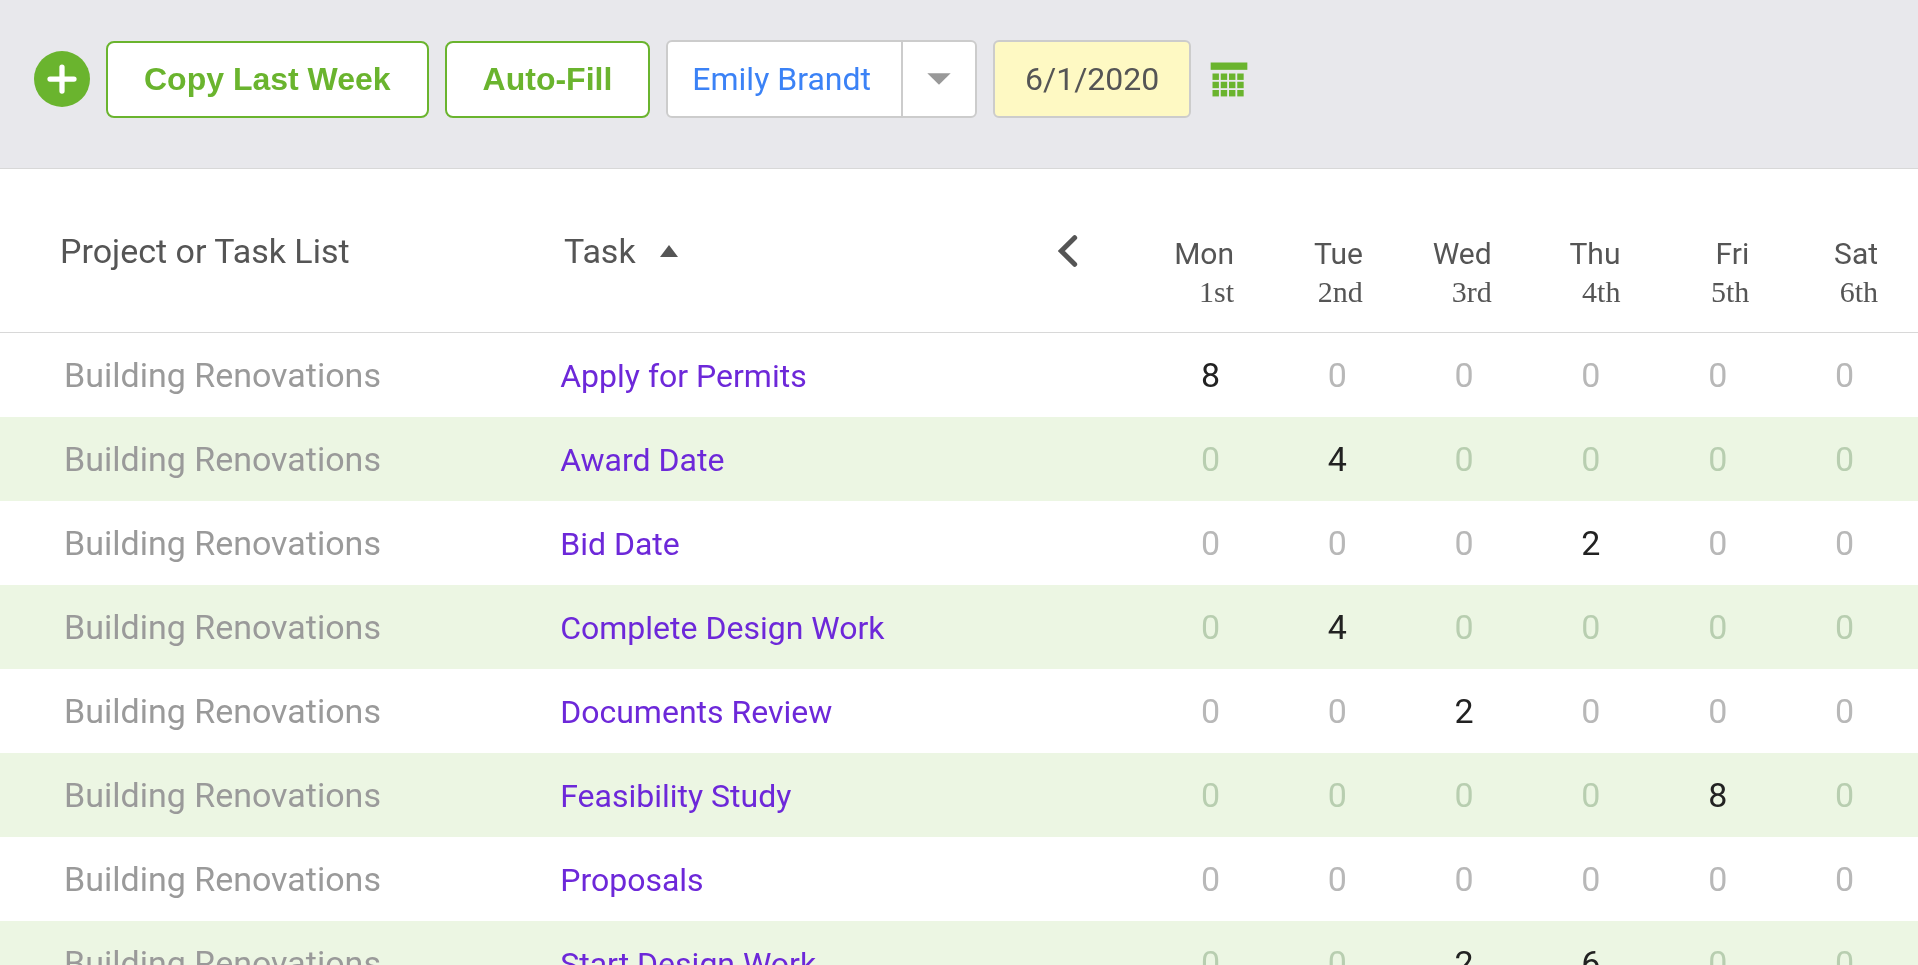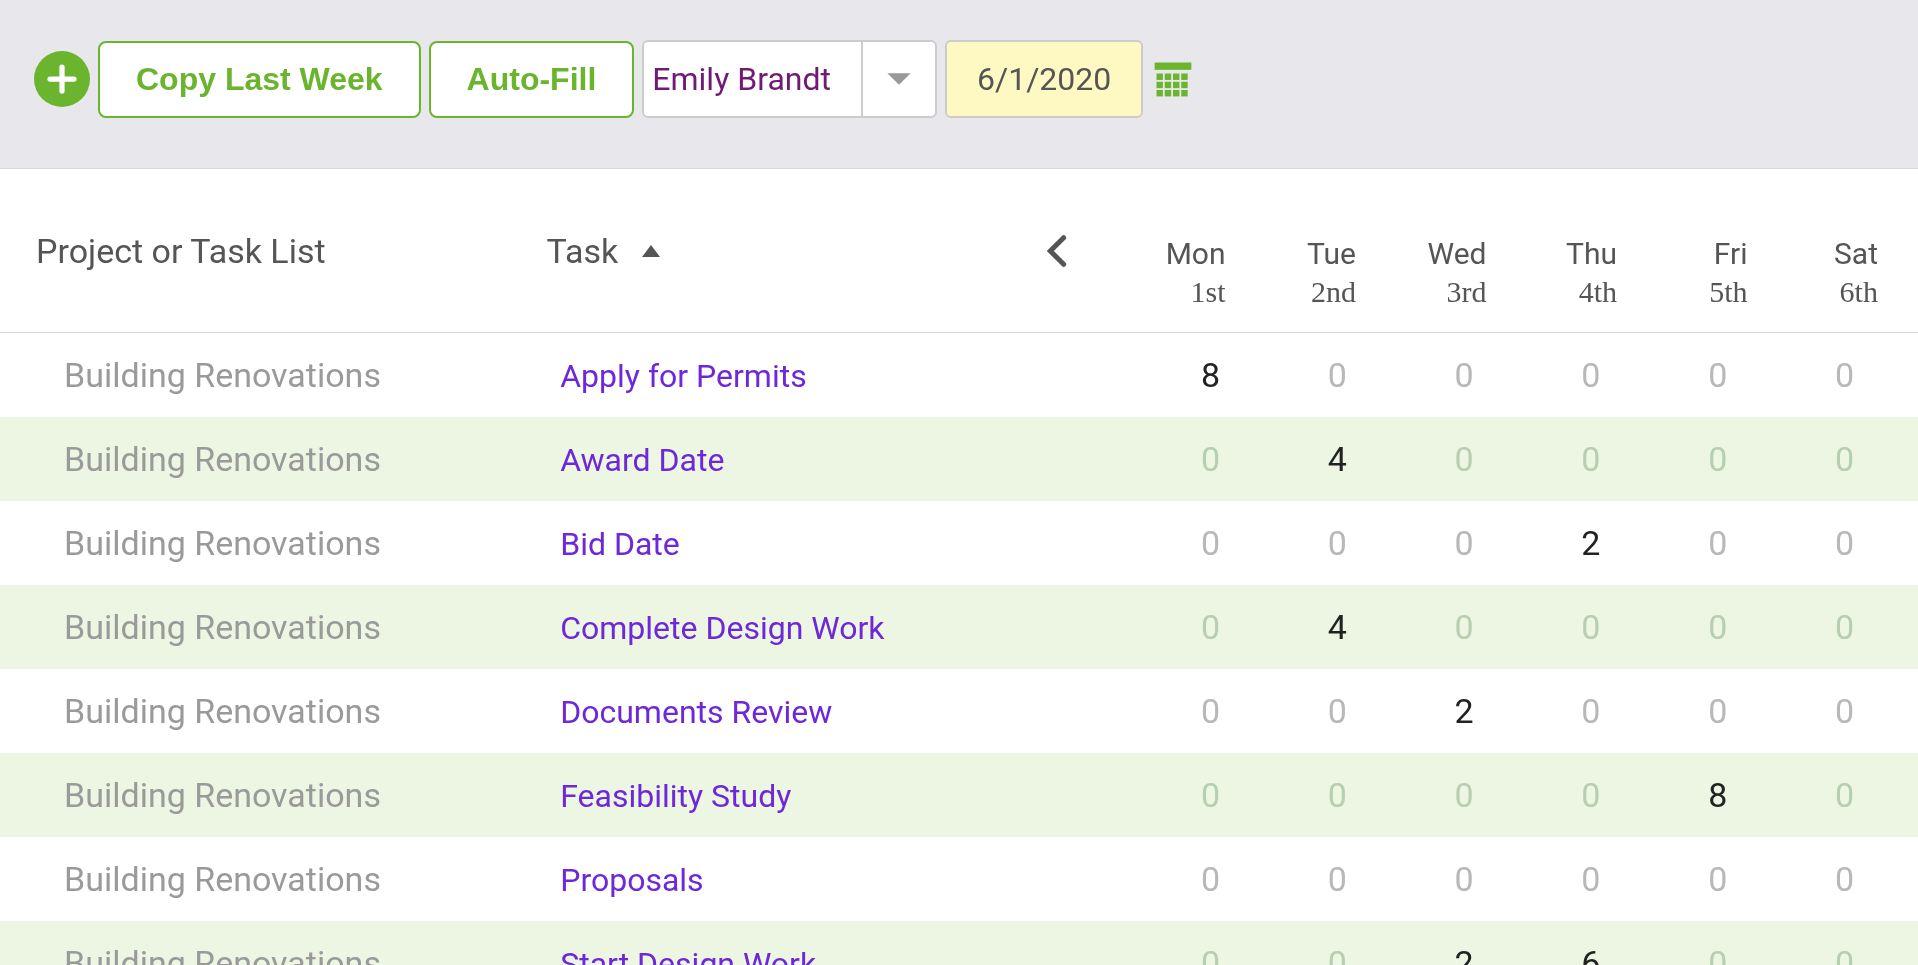--- a/index.html
+++ b/index.html
@@ -11,21 +11,21 @@
       font-family: -apple-system, BlinkMacSystemFont, "Segoe UI", Roboto, "Helvetica Neue", Arial, sans-serif;
       background: #e8e8ec;
       width: 1918px;
       height: 965px;
       overflow: hidden;
       font-size: 32px;
     }
     .toolbar {
       display: flex;
       align-items: center;
-      gap: 8px;
+      gap: 16px;
       padding: 40px 34px 50px 34px;
     }
     .add-btn {
       width: 56px;
       height: 56px;
       border-radius: 50%;
       background: #6ab42e;
       display: flex;
       align-items: center;
       justify-content: center;
@@ -46,22 +46,22 @@
       cursor: pointer;
     }
     .select-user {
       display: flex;
       border: 2px solid #ccc;
       border-radius: 6px;
       background: #fff;
       overflow: hidden;
     }
     .select-user .value {
-      padding: 18px 30px 18px 8px;
-      color: #701a75;
+      padding: 18px 30px 18px 24px;
+      color: #3b82f6;
       font-size: 32px;
     }
     .select-user .chev {
       padding: 18px 22px;
       border-left: 2px solid #ccc;
       display: flex;
       align-items: center;
       justify-content: center;
       cursor: pointer;
     }
@@ -78,21 +78,21 @@
       align-items: center;
       justify-content: center;
       cursor: pointer;
     }
     .table-container {
       background: #fff;
     }
     .table-header {
       display: flex;
       align-items: center;
-      padding: 22px 40px 22px 36px;
+      padding: 22px 40px 22px 60px;
       border-top: 1px solid #d8d8d8;
       border-bottom: 1px solid #d8d8d8;
     }
     .col-project {
       width: 540px;
       color: #555;
       font-size: 34px;
     }
     .col-task {
       width: 500px;

